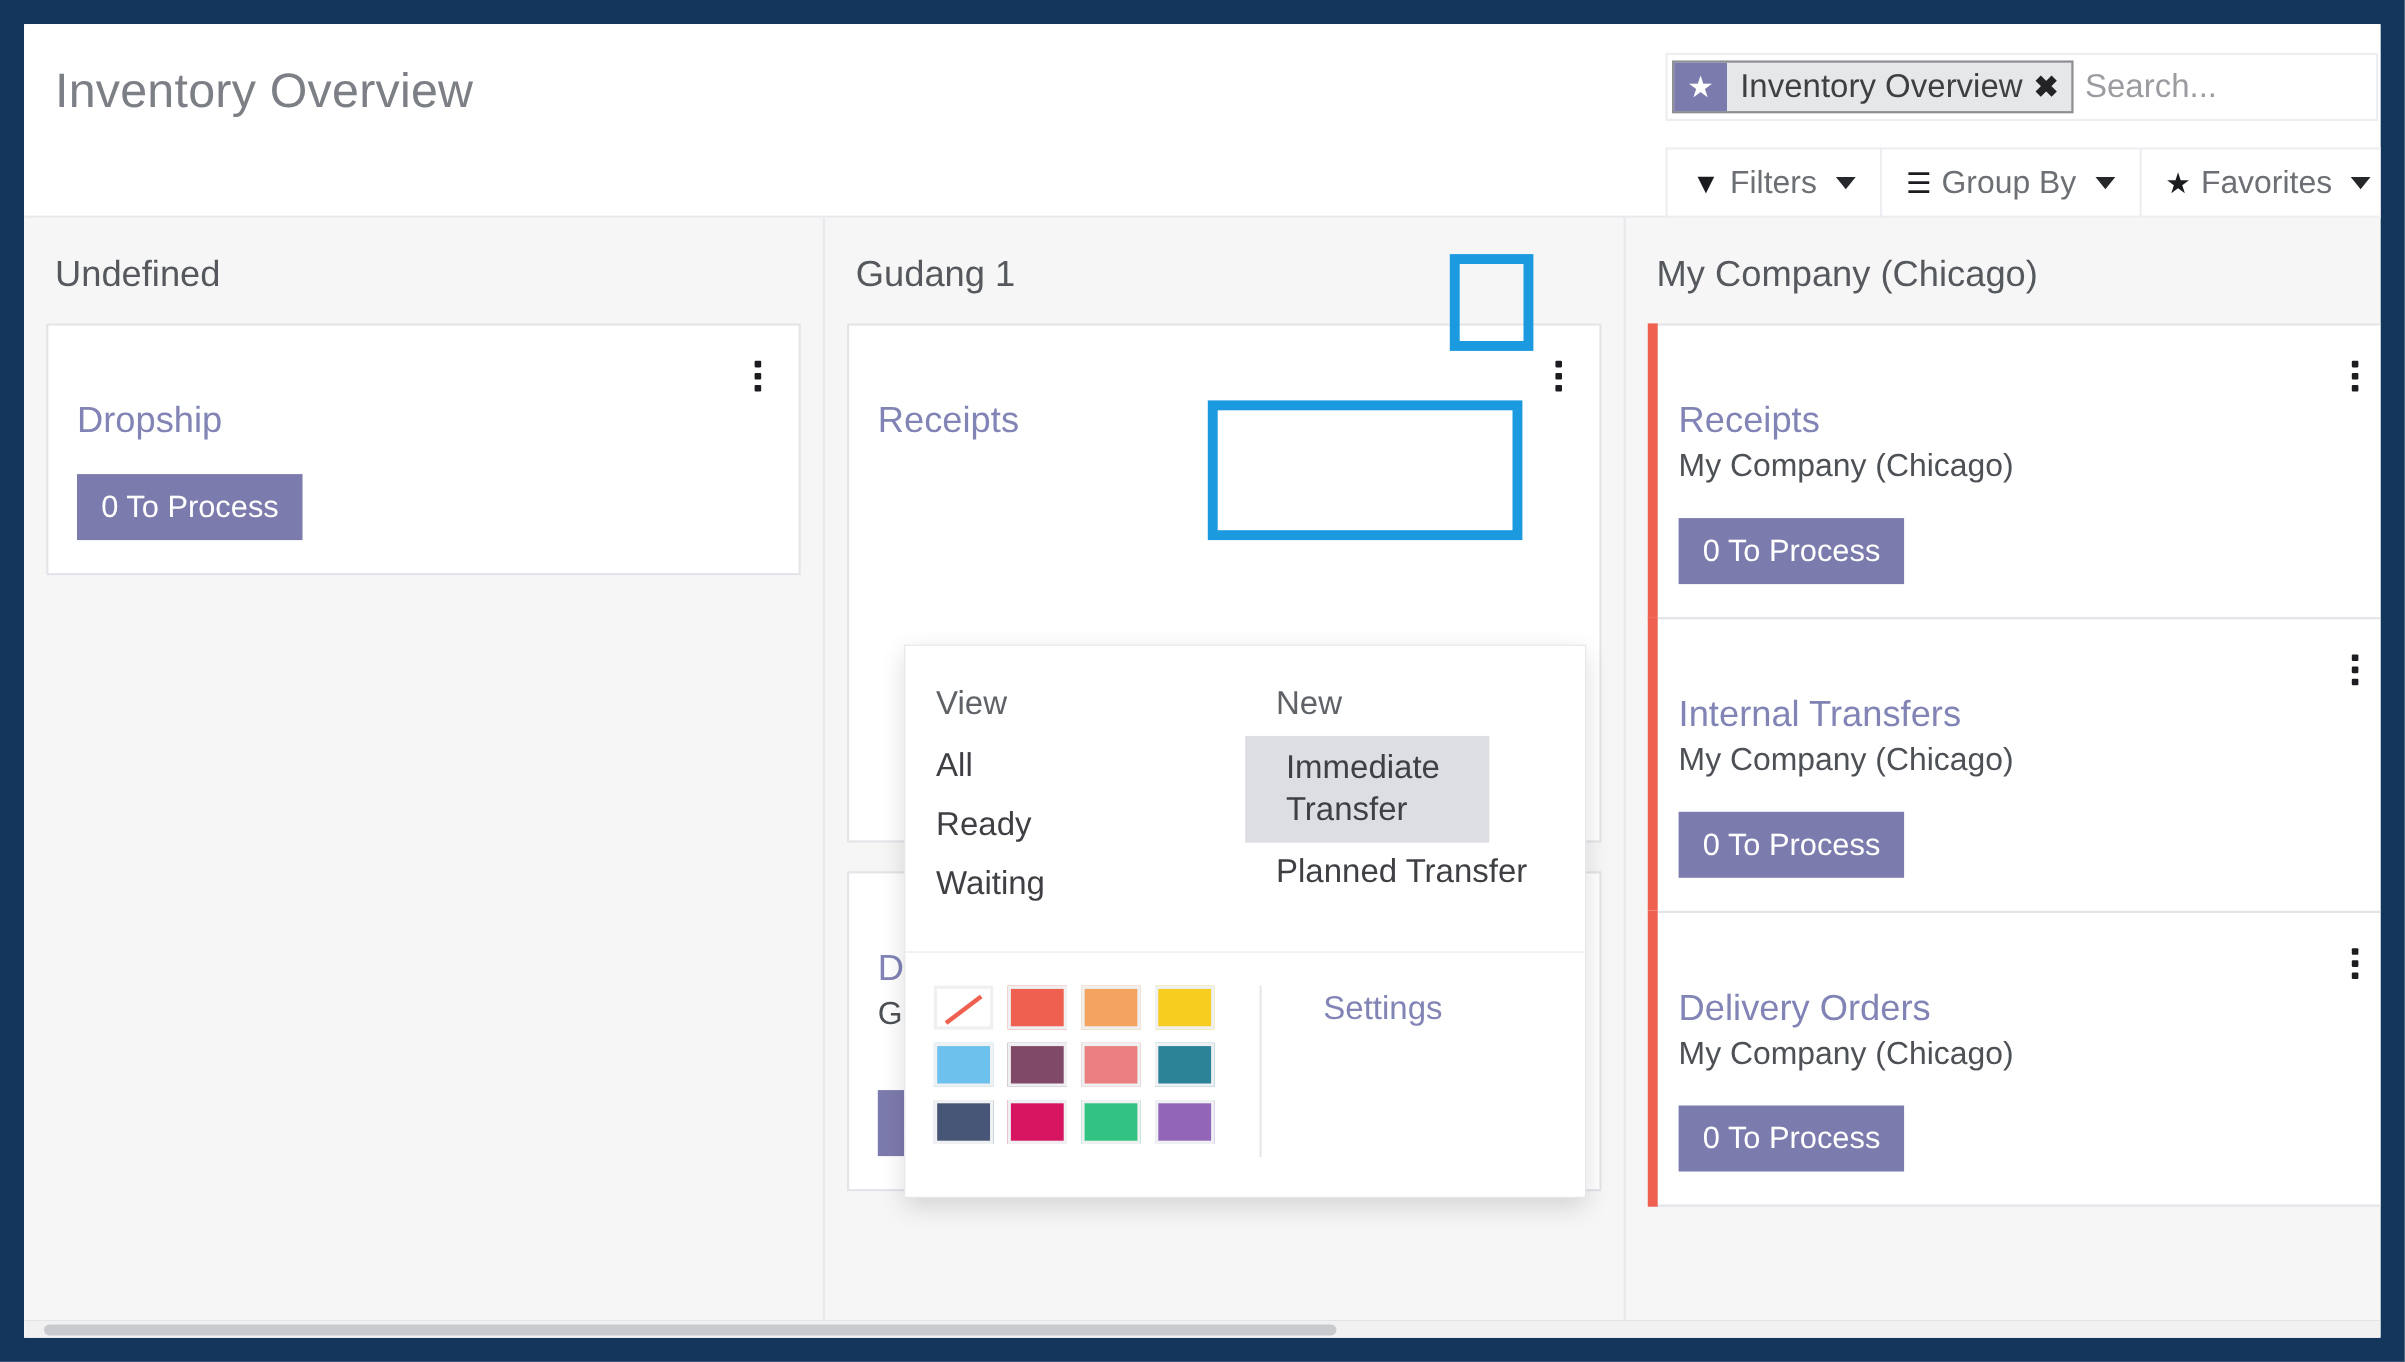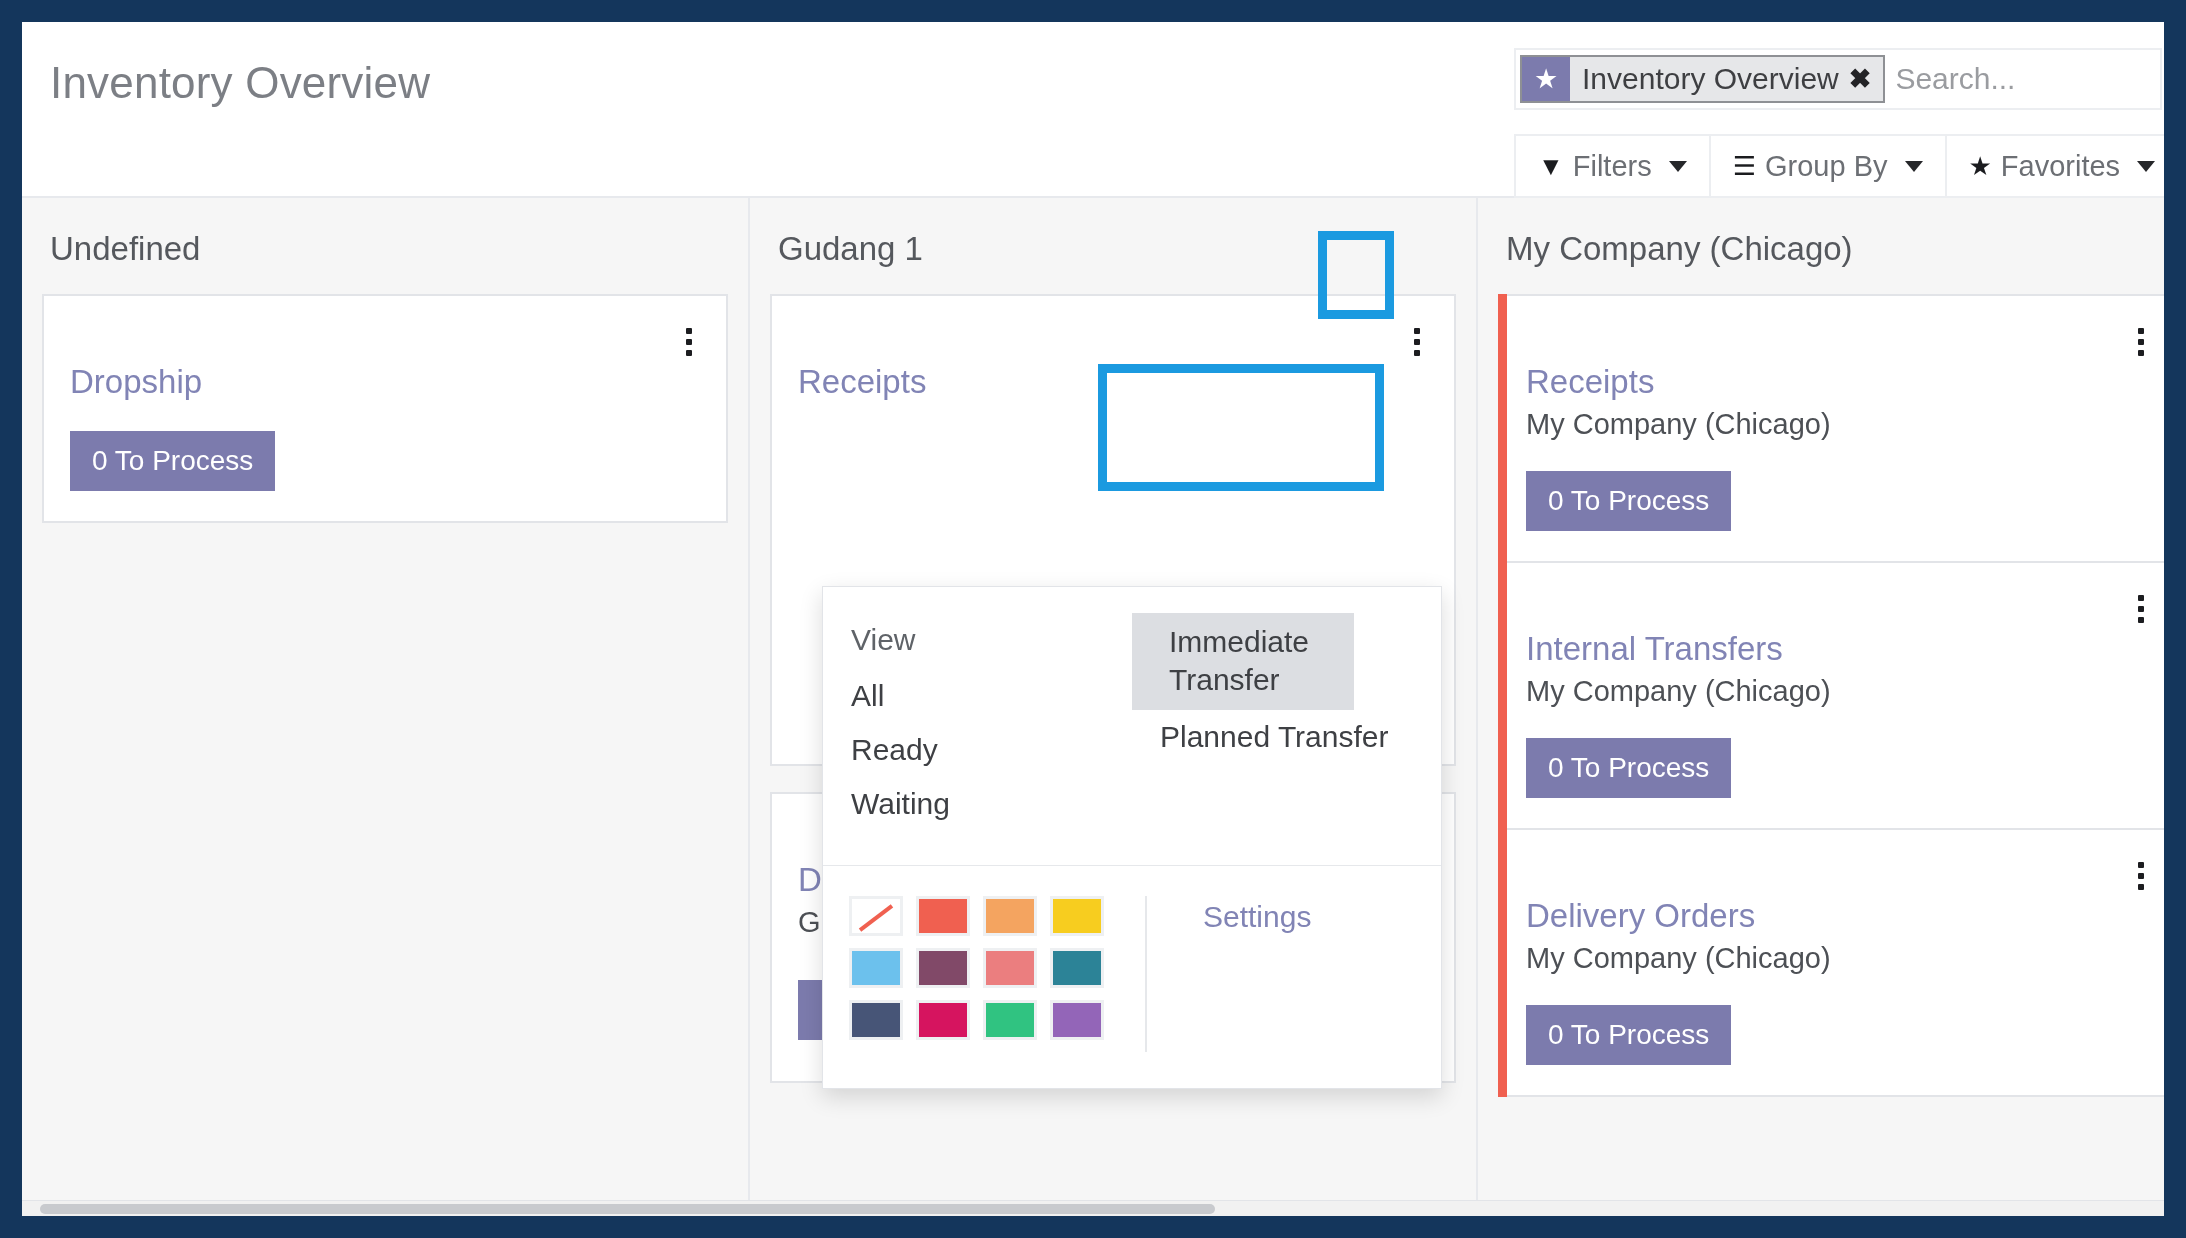--- a/index.html
+++ b/index.html
@@ -201,21 +201,21 @@
     cursor: pointer;
   }
   .card-menu i {
     display: block;
     width: 6px; height: 6px;
     background: #1c1d20;
     border-radius: 1px;
   }
   .card-body-row {
     display: flex;
-    align-items: center;
+    align-items: flex-end;
     margin-top: 30px;
   }
   .btn-process {
     background: #7c7bad;
     color: #ffffff;
     font-size: 28px;
     padding: 14px 22px;
     white-space: nowrap;
     cursor: pointer;
     display: inline-block;
@@ -493,20 +493,21 @@
         <div class="dd-cols">
 
           <div class="dd-col">
             <div class="dd-head">View</div>
             <div class="dd-item">All</div>
             <div class="dd-item">Ready</div>
             <div class="dd-item">Waiting</div>
           </div>
 
           <div class="dd-col right">
+            <div class="dd-head">New</div>
             <div class="dd-item two-line selected" style="width:222px;">Immediate Transfer</div>
             <div class="dd-item">Planned Transfer</div>
           </div>
 
         </div>
 
         <div class="dd-divider"></div>
 
         <div class="dd-bottom">
           <div class="dd-colors">

